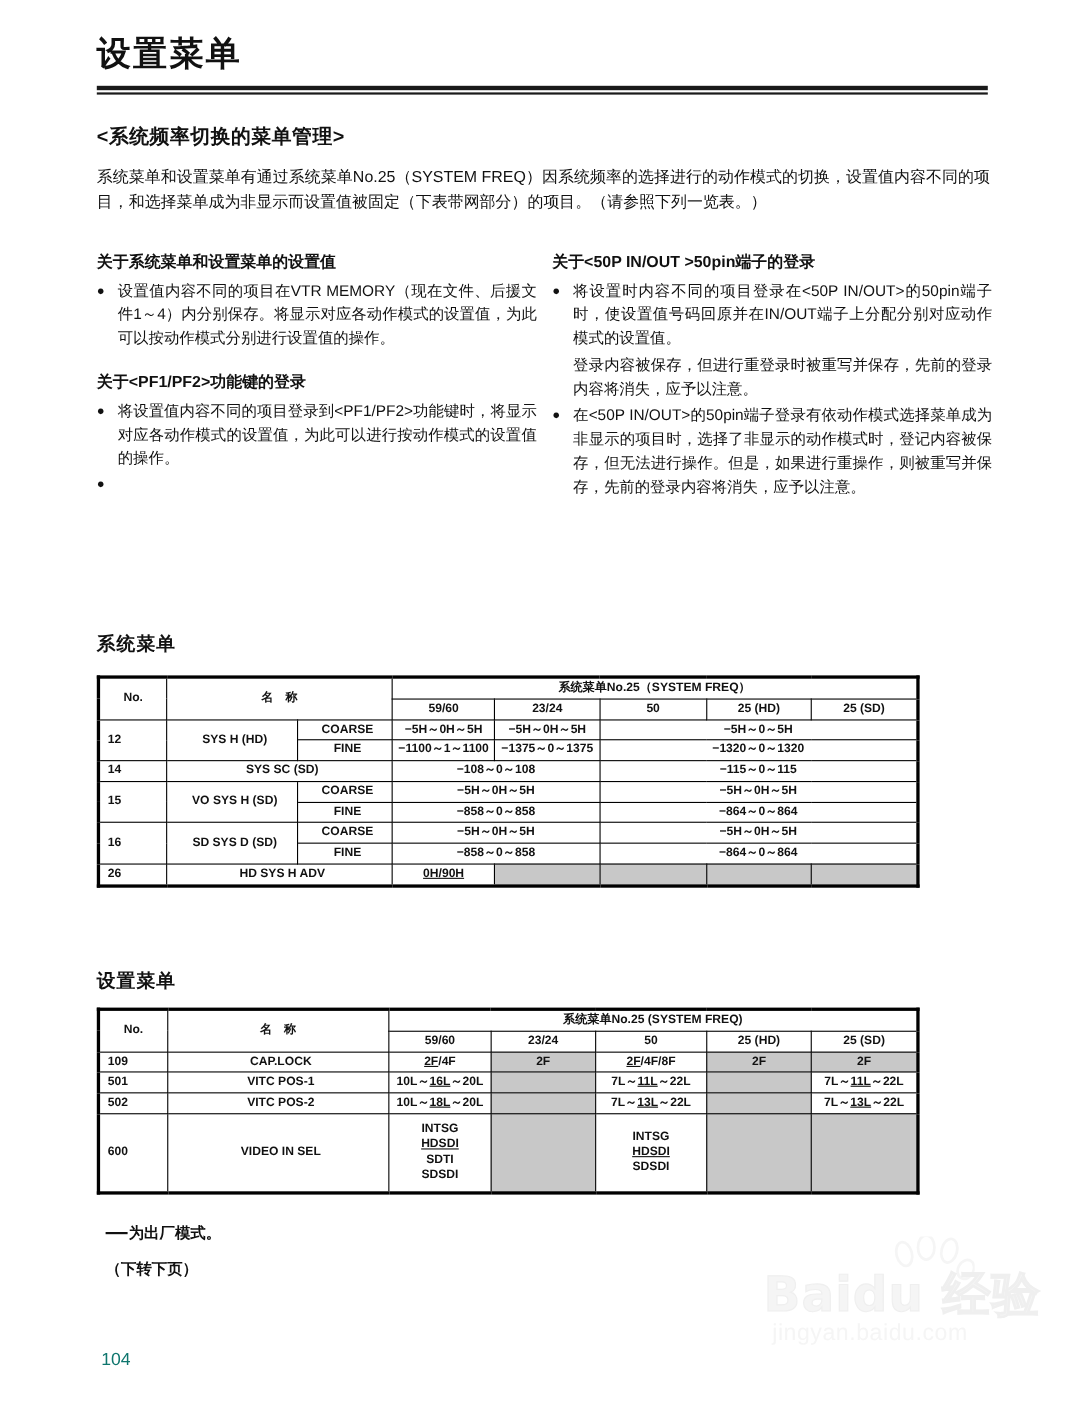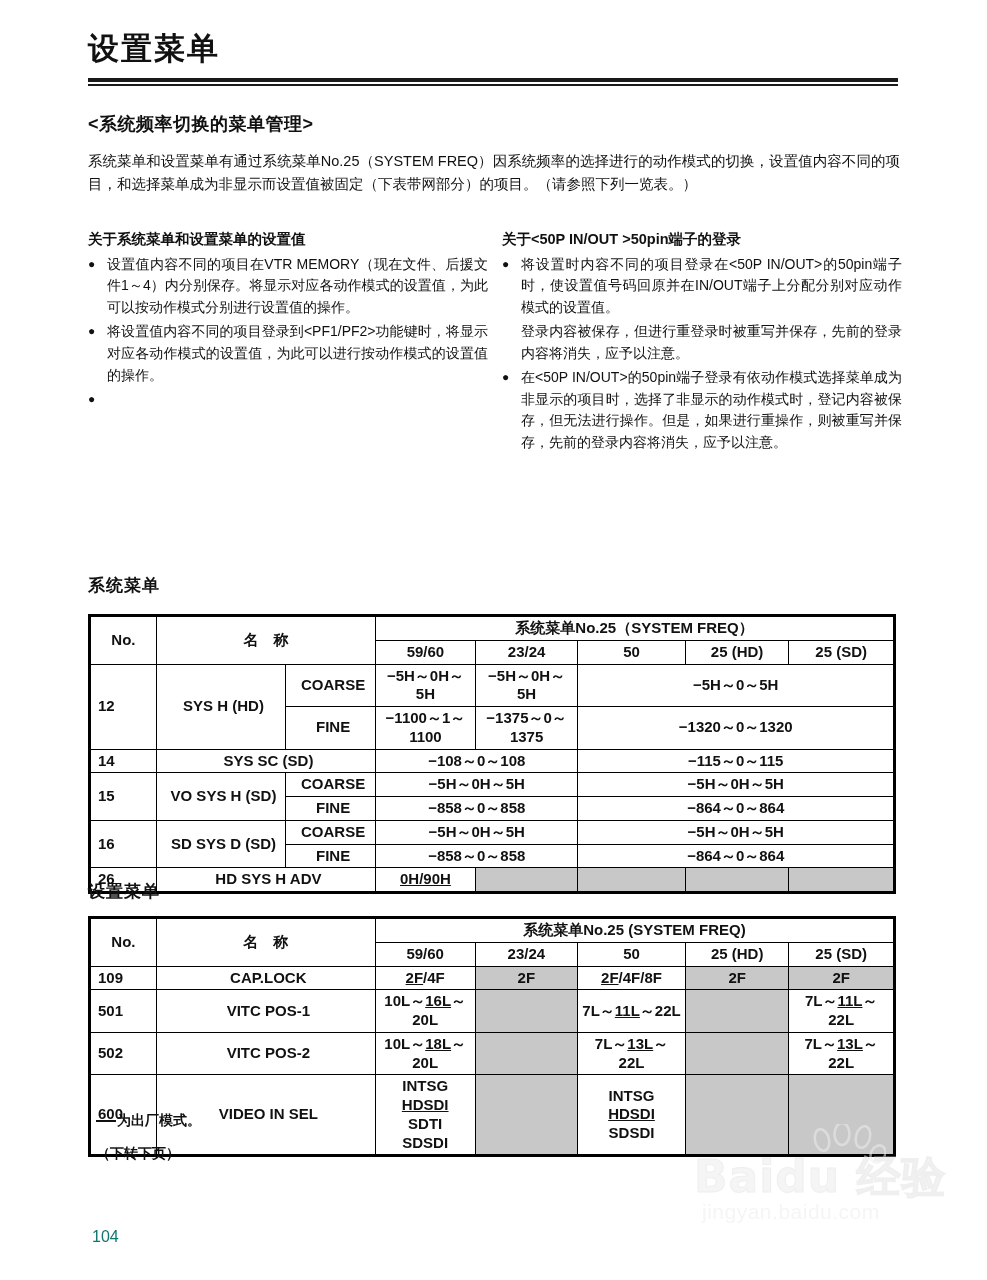--- a/index.html
+++ b/index.html
@@ -36,22 +36,22 @@
   .col.right{left:502px;top:228px;}
   .sub-head{font-weight:bold;font-size:14.5px;margin:0 0 3px 0;}
   .sub-head.gap{margin-top:18px;}
   .bullet{position:relative;padding-left:19px;margin-bottom:2px;text-align:justify;}
   .bullet .dot{position:absolute;left:0;top:2px;font-size:12px;line-height:1.4;}
   .plain-ind{padding-left:19px;text-align:justify;}
 
   
   .tbl-label{position:absolute;left:88px;font-size:17px;font-weight:bold;letter-spacing:1px;}
   table.menu{
-    position:absolute;left:88px;border-collapse:collapse;width:808px;
-    font-size:15px;background:#fff;
+    position:absolute;left:88px;border-collapse:collapse;width:748px;
+    font-size:11px;background:#fff;
   }
   table.menu th,table.menu td{
     border:1px solid #000;padding:2px 4px;text-align:center;
     font-weight:bold;vertical-align:middle;line-height:1.25;
   }
   table.menu thead th{font-weight:bold;}
   table.menu .lft{text-align:center;padding-left:9px;}
   table.menu .no-cell{text-align:left;padding-left:7px;}
   table.menu .outer-top{border-top:3px solid #000;}
   table.menu .outer-bot{border-bottom:3px solid #000;}
@@ -99,20 +99,21 @@
   <div class="sec-head">&lt;系统频率切换的菜单管理&gt;</div>
   <div class="intro">系统菜单和设置菜单有通过系统菜单No.25（SYSTEM FREQ）因系统频率的选择进行的动作模式的切换，设置值内容不同的项目，和选择菜单成为非显示而设置值被固定（下表带网部分）的项目。（请参照下列一览表。）</div>
 
   <div class="col left">
     <div class="sub-head">关于系统菜单和设置菜单的设置值</div>
     <div class="bullet">
       <span class="dot">●</span>
       <span>设置值内容不同的项目在VTR MEMORY（现在文件、后援文件1～4）内分别保存。将显示对应各动作模式的设置值，为此可以按动作模式分别进行设置值的操作。</span>
     </div>
 
+    <div class="sub-head gap">关于&lt;PF1/PF2&gt;功能键的登录</div>
     <div class="bullet">
       <span class="dot">●</span>
       <span>将设置值内容不同的项目登录到&lt;PF1/PF2&gt;功能键时，将显示对应各动作模式的设置值，为此可以进行按动作模式的设置值的操作。</span>
     </div>
     <div class="bullet">
       <span class="dot">●</span>
     </div>
   </div>
 
   <div class="col right">

